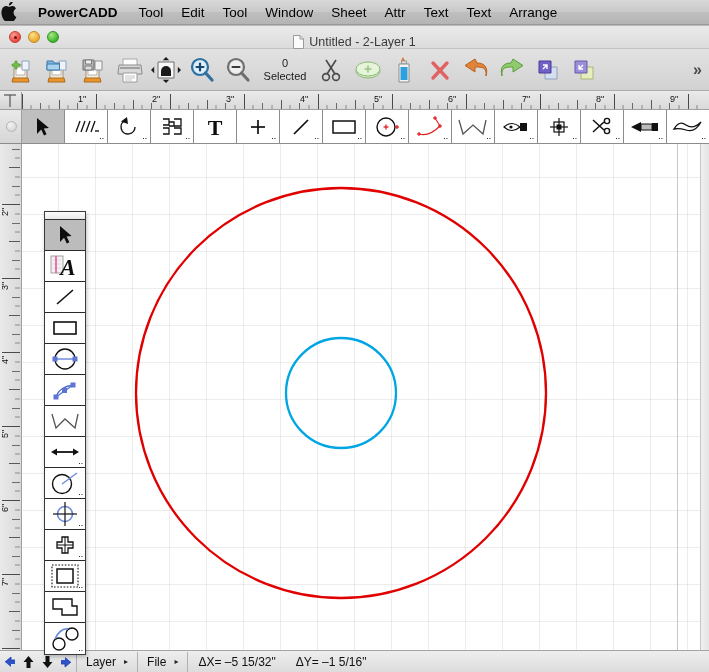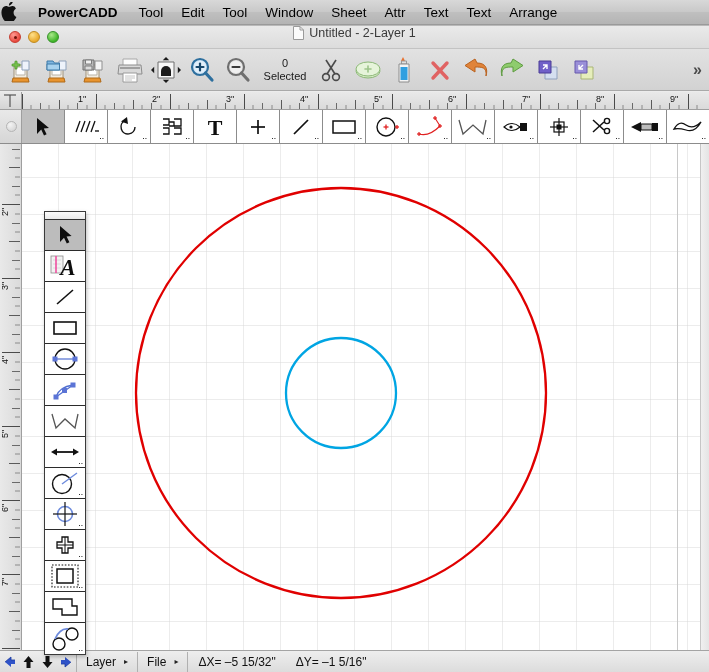--- a/index.html
+++ b/index.html
@@ -41,21 +41,21 @@
   .tl { width: 12px; height: 12px; border-radius: 50%; position: relative; }
   .tl.red    { background: radial-gradient(circle at 35% 30%, #ff9a92, #e8493f 70%); border: 1px solid #c63c30; }
   .tl.yellow { background: radial-gradient(circle at 35% 30%, #ffe08a, #e8a92c 70%); border: 1px solid #c08a20; }
   .tl.green  { background: radial-gradient(circle at 35% 30%, #a9e88a, #3fb528 70%); border: 1px solid #36922a; }
   .tl.red::after {
     content:''; position:absolute; left:4px; top:4px; width:3px; height:3px;
     border-radius:50%; background:#6e1109;
   }
   .title-center {
     position: absolute; left: 0; right: 0; top: 0; height: 23px;
-    display: flex; align-items: flex-start; justify-content: center;
+    display: flex; align-items: flex-end; justify-content: center;
     font-size: 12.5px; color: #3a3a3a; gap: 5px; pointer-events: none;
   }
   .doc-icon { width: 11px; height: 14px; }
 
   
   .toolbar {
     position: relative; height: 42px;
     background: linear-gradient(to bottom, #e2e2e2 0%, #d2d2d2 100%);
     border-bottom: 1px solid #a9a9a9;
     display: flex; align-items: center; padding: 0 4px;

